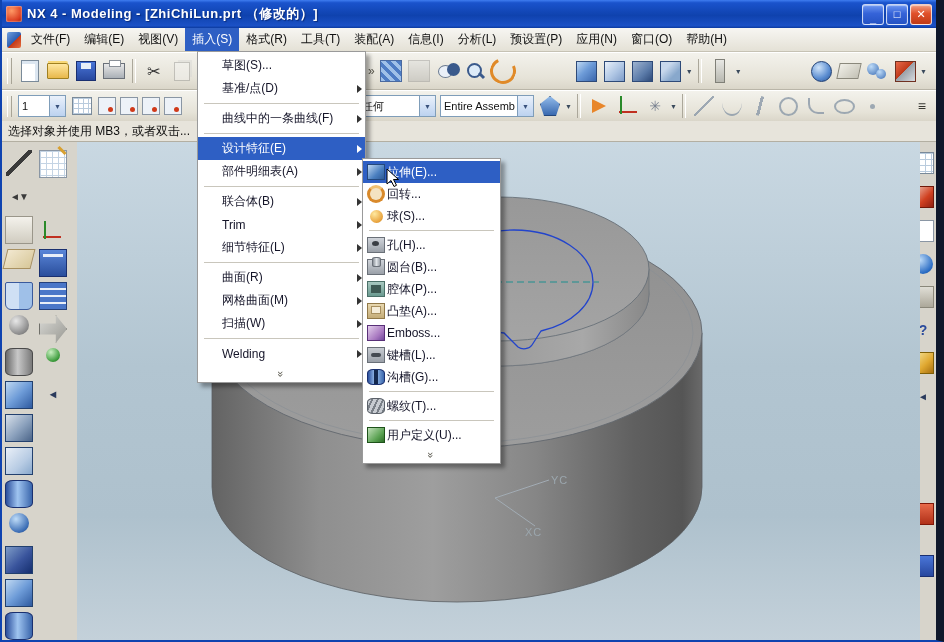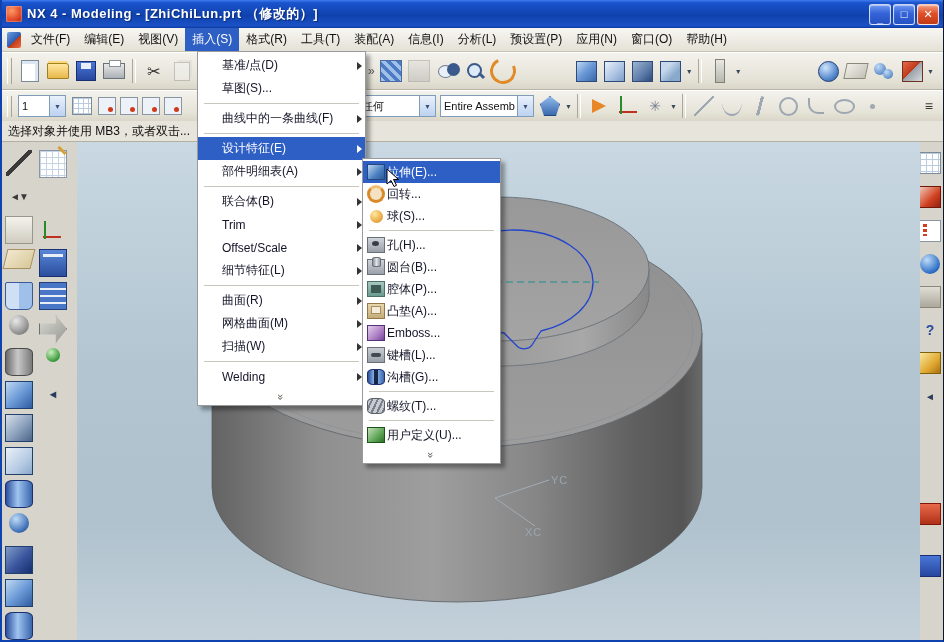--- a/index.html
+++ b/index.html
@@ -1,17 +1,17 @@
 <!DOCTYPE html>
 <html><head>
 <meta charset="utf-8">
 <style>
   html,body{margin:0;padding:0;}
   body{width:944px;height:642px;overflow:hidden;font-family:"Liberation Sans","DejaVu Sans",sans-serif;font-size:12px;-webkit-font-smoothing:antialiased;}
-  #screen{position:relative;width:944px;height:642px;background:#8b5cf6;border-left:2px solid #0F43B0;border-right:1px solid #0f172a;border-bottom:2px solid #0F43B0;box-sizing:border-box;}
+  #screen{position:relative;width:944px;height:642px;background:#8b5cf6;border-left:2px solid #0F43B0;border-right:8px solid #0f172a;border-bottom:2px solid #0F43B0;box-sizing:border-box;}
 
   
   .titlebar{position:absolute;left:0;top:0;right:0;height:28px;display:flex;align-items:center;
     background:linear-gradient(180deg,#3F7DF0 0%,#1A53CC 10%,#0F42AE 55%,#1B51C6 92%,#0C3A9E 100%);color:#fff;}
   .app-icon{width:16px;height:16px;margin:0 5px 0 4px;border-radius:2px;
     background:radial-gradient(circle at 35% 30%,#FF9A66,#D93A1E 70%,#8E1B08);box-shadow:inset 0 0 2px #fff;}
   .title-text{font-weight:bold;font-size:13px;letter-spacing:.5px;text-shadow:1px 1px 1px #0A2B7A;white-space:nowrap;}
   .win-controls{margin-left:auto;display:flex;gap:2px;padding-right:4px;}
   .wbtn{width:20px;height:19px;border:1px solid rgba(255,255,255,.75);border-radius:3px;color:#fff;
     display:flex;align-items:center;justify-content:center;font-size:11px;font-weight:bold;line-height:1;
@@ -475,27 +475,27 @@
         <path d="M418,356 L472,338 M418,356 L458,384" stroke="#A2ACB4" stroke-width="1" fill="none"></path>
         <text x="474" y="342" font-size="11" fill="#9BA6AD" letter-spacing="1">YC</text>
         <text x="448" y="394" font-size="11" fill="#9BA6AD" letter-spacing="1">XC</text>
       </g>
     </svg>
   </div>
 
   <div class="menu" id="insert-menu">
     <div class="mi">
       <span class="gutter"></span>
+        <span class="lbl">草图(S)...</span>
+    </div>
+    <div class="mi">
+      <span class="gutter"></span>
         <span class="lbl">基准/点(D)</span>
       <span class="arrow"></span>
     </div>
-    <div class="mi">
-      <span class="gutter"></span>
-        <span class="lbl">草图(S)...</span>
-    </div>
     <div class="msep"></div>
     <div class="mi">
       <span class="gutter"></span>
         <span class="lbl">曲线中的一条曲线(F)</span>
       <span class="arrow"></span>
     </div>
     <div class="msep"></div>
     <div class="mi hl">
       <span class="gutter"></span>
         <span class="lbl">设计特征(E)</span>
@@ -508,25 +508,20 @@
     </div>
     <div class="msep"></div>
     <div class="mi">
       <span class="gutter"></span>
         <span class="lbl">联合体(B)</span>
       <span class="arrow"></span>
     </div>
     <div class="mi">
       <span class="gutter"></span>
         <span class="lbl">Trim</span>
-      <span class="arrow"></span>
-    </div>
-    <div class="mi">
-      <span class="gutter"></span>
-        <span class="lbl">Offset/Scale</span>
       <span class="arrow"></span>
     </div>
     <div class="mi">
       <span class="gutter"></span>
         <span class="lbl">细节特征(L)</span>
       <span class="arrow"></span>
     </div>
     <div class="msep"></div>
     <div class="mi">
       <span class="gutter"></span>

